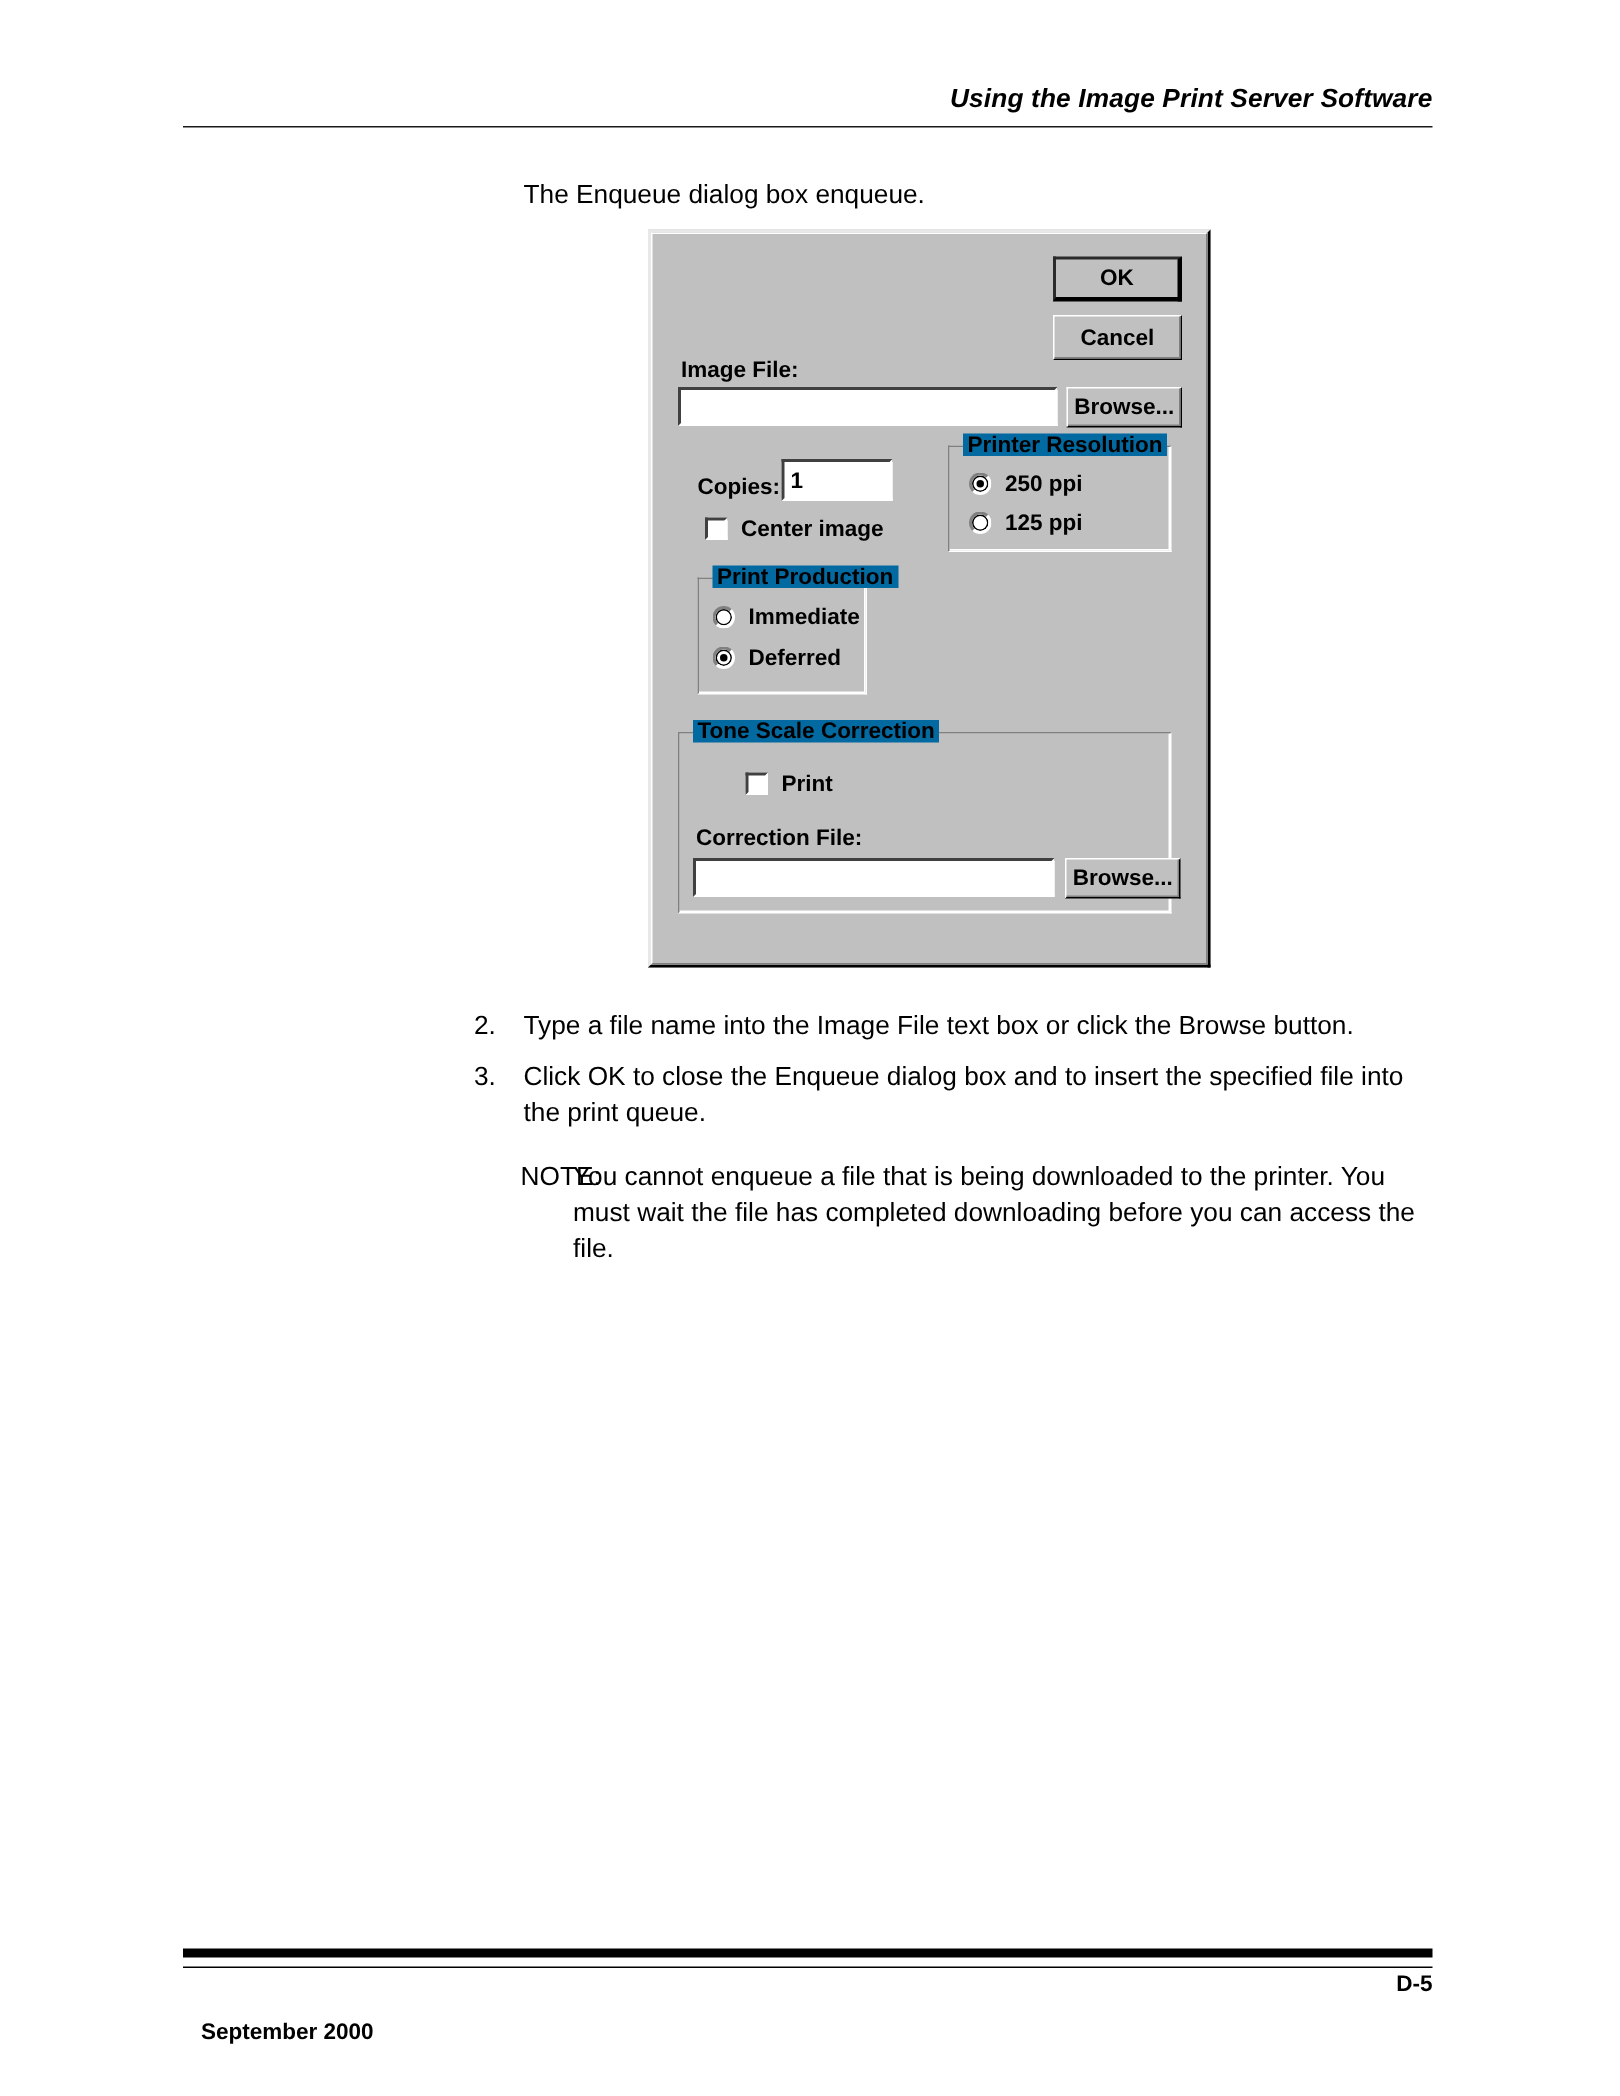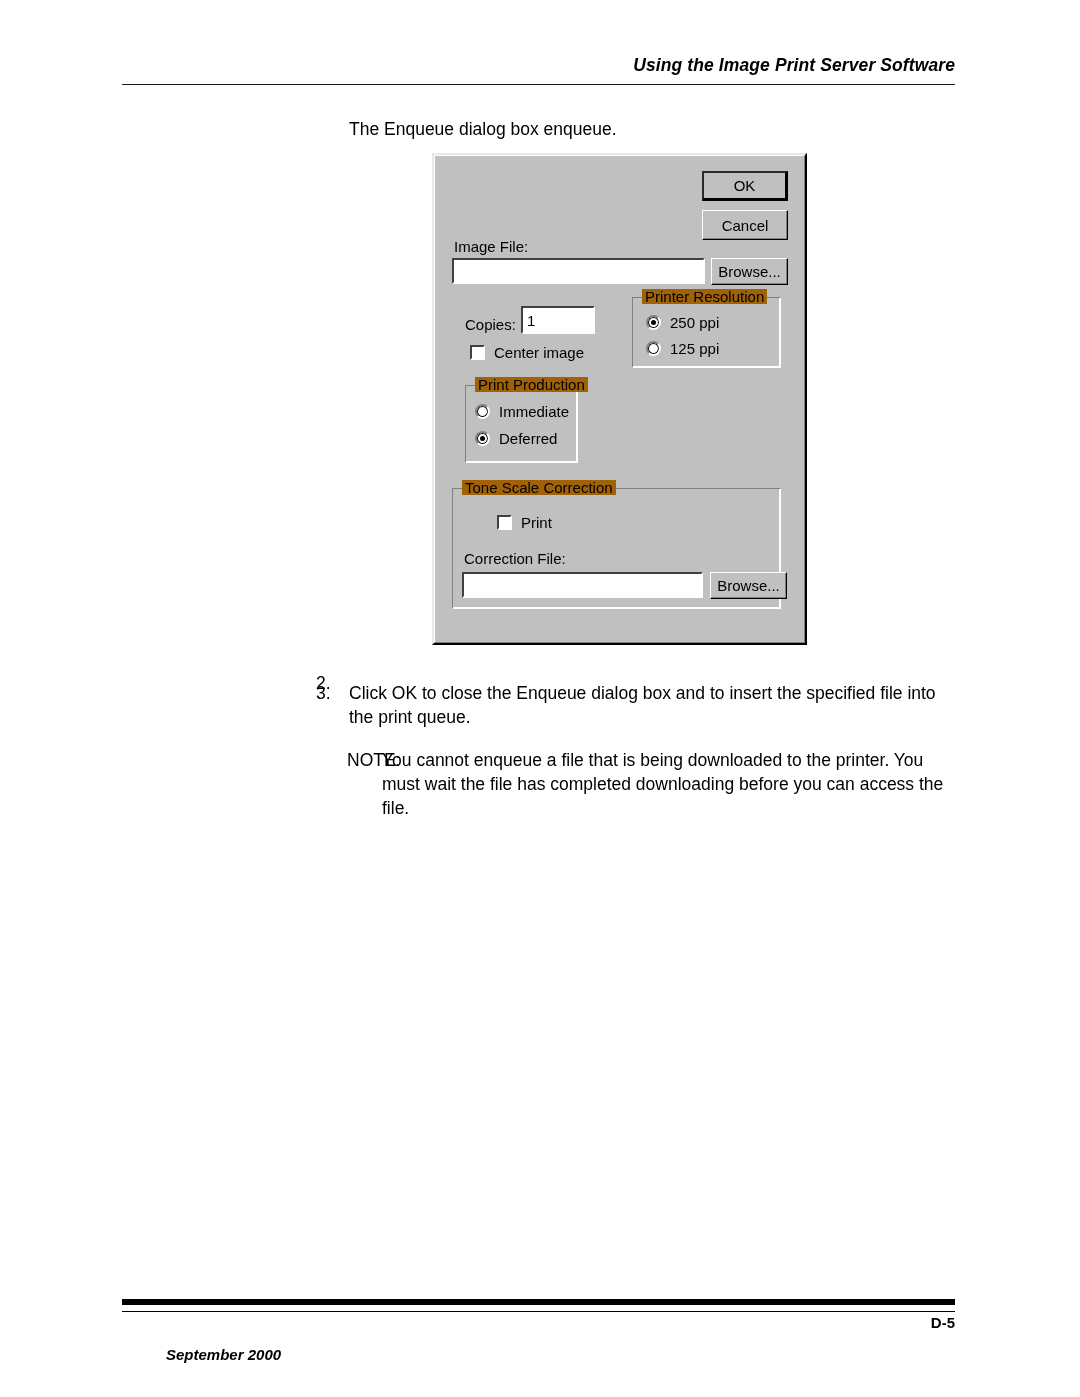--- a/index.html
+++ b/index.html
@@ -58,20 +58,21 @@
     left: 432px;
     top: 153px;
     width: 375px;
     height: 492px;
     background: #c0c0c0;
     box-sizing: border-box;
     border-top: 2px solid #e8e8e8;
     border-left: 2px solid #e8e8e8;
     border-right: 2px solid #000000;
     border-bottom: 2px solid #000000;
+    font-weight: bold;
   }
   .dialog-inner {
     position: absolute;
     left: 0; top: 0; right: 0; bottom: 0;
     border-top: 1px solid #ffffff;
     border-left: 1px solid #ffffff;
     border-right: 1px solid #808080;
     border-bottom: 1px solid #808080;
     background: #c0c0c0;
   }
@@ -151,21 +152,21 @@
     border: 1.5px solid #808080;
     border-right-color: #ffffff;
     border-bottom-color: #ffffff;
     box-sizing: border-box;
     pointer-events: none;
   }
   .groupbox .gb-title {
     position: absolute;
     top: -9px;
     left: 9px;
-    background: #a16207;
+    background: #0369a1;
     padding: 0 3px;
     font-size: 15px;
     color: #000000;
     white-space: nowrap;
     line-height: 1;
     z-index: 2;
   }
 
   
   .radio-row {
@@ -265,24 +266,22 @@
     top: 1311px;
     width: 833px;
     height: 0;
     border-top: 1.4px solid #000000;
   }
   .footer-left {
     position: absolute;
     left: 134px;
     top: 1346px;
     font-size: 15px;
-    font-style: italic;
     font-weight: bold;
     white-space: nowrap;
-    margin-left: 32px;
   }
   .footer-right {
     position: absolute;
     right: 125px;
     top: 1314px;
     font-size: 15px;
     font-weight: bold;
     white-space: nowrap;
   }
 </style>
@@ -372,20 +371,21 @@
         <span>Browse...</span>
       </div>
     </div>
 
   </div>
 </div>
 
 <div class="steps">
   <div class="step">
     <span class="num">2.</span>
+    <span>Type a file name into the Image File text box or click the Browse button.</span>
   </div>
   <div class="step">
     <span class="num">3.</span>
     <span>Click OK to close the Enqueue dialog box and to insert the specified file into the print queue.</span>
   </div>
   <div class="note">
     <span class="note-label">NOTE:</span>
     <span>You cannot enqueue a file that is being downloaded to the printer. You must wait the file has completed downloading before you can access the file.</span>
   </div>
 </div>

